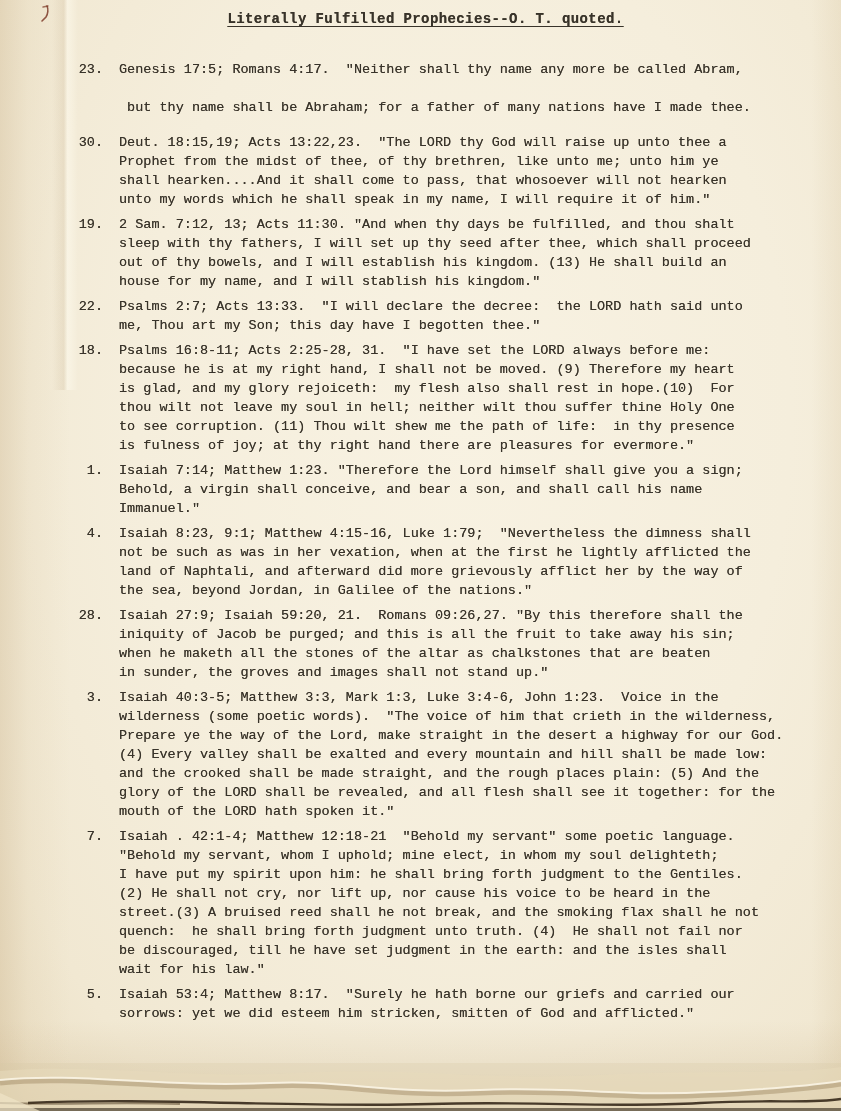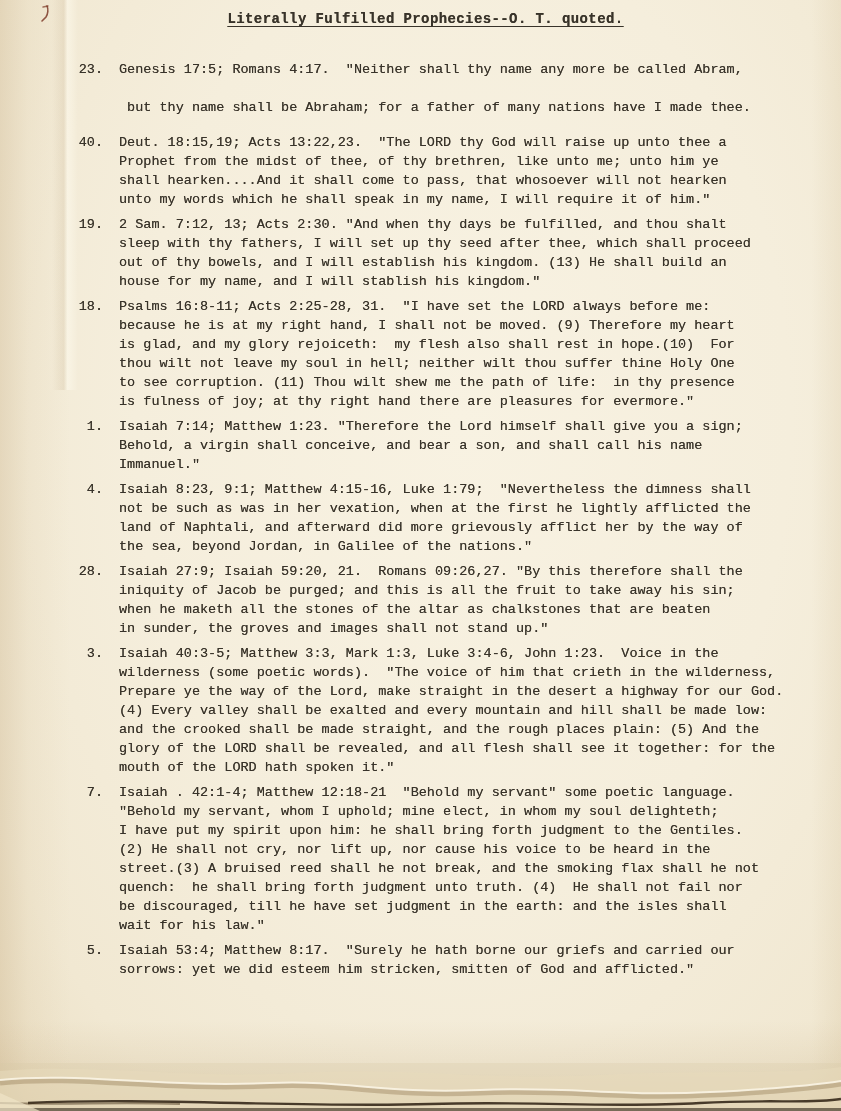--- a/index.html
+++ b/index.html
@@ -70,32 +70,37 @@
 
   <div class="title">Literally Fulfilled Prophecies--O. T. quoted.</div>
 
   <div class="entries">
     <div class="entry dbl">
       <span class="num">23.</span>
       <span class="txt">Genesis 17:5; Romans 4:17.  "Neither shall thy name any more be called Abram,
  but thy name shall be Abraham; for a father of many nations have I made thee.</span>
     </div>
     <div class="entry">
-      <span class="num">40.</span>
+      <span class="num">30.</span>
       <span class="txt">Deut. 18:15,19; Acts 13:22,23.  "The LORD thy God will raise up unto thee a
 Prophet from the midst of thee, of thy brethren, like unto me; unto him ye
 shall hearken....And it shall come to pass, that whosoever will not hearken
 unto my words which he shall speak in my name, I will require it of him."</span>
     </div>
     <div class="entry">
       <span class="num">19.</span>
-      <span class="txt">2 Sam. 7:12, 13; Acts 2:30. "And when thy days be fulfilled, and thou shalt
+      <span class="txt">2 Sam. 7:12, 13; Acts 11:30. "And when thy days be fulfilled, and thou shalt
 sleep with thy fathers, I will set up thy seed after thee, which shall proceed
 out of thy bowels, and I will establish his kingdom. (13) He shall build an
 house for my name, and I will stablish his kingdom."</span>
+    </div>
+    <div class="entry">
+      <span class="num">22.</span>
+      <span class="txt">Psalms 2:7; Acts 13:33.  "I will declare the decree:  the LORD hath said unto
+me, Thou art my Son; this day have I begotten thee."</span>
     </div>
     <div class="entry">
       <span class="num">18.</span>
       <span class="txt">Psalms 16:8-11; Acts 2:25-28, 31.  "I have set the LORD always before me:
 because he is at my right hand, I shall not be moved. (9) Therefore my heart
 is glad, and my glory rejoiceth:  my flesh also shall rest in hope.(10)  For
 thou wilt not leave my soul in hell; neither wilt thou suffer thine Holy One
 to see corruption. (11) Thou wilt shew me the path of life:  in thy presence
 is fulness of joy; at thy right hand there are pleasures for evermore."</span>
     </div>

